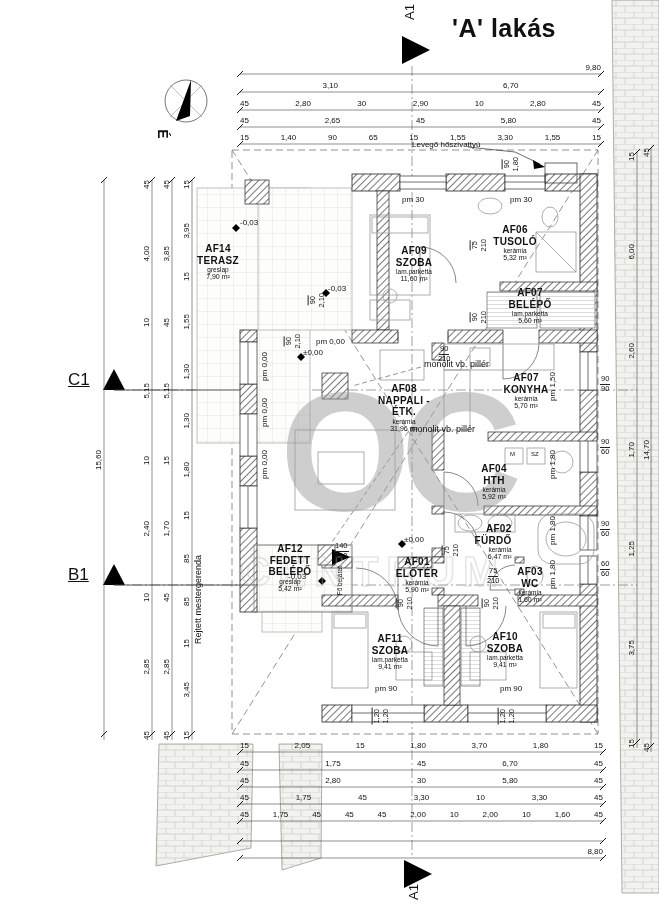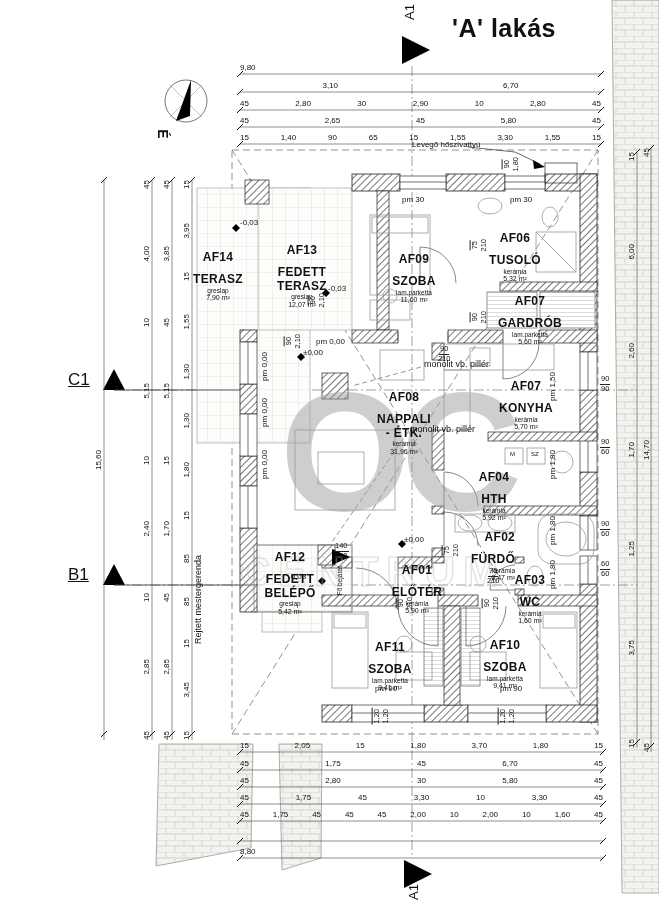--- a/index.html
+++ b/index.html
@@ -7,26 +7,26 @@
           font-family:"Liberation Sans",sans-serif;color:#111;}
   svg{position:absolute;left:0;top:0;}
   .title{position:absolute;left:452px;top:14px;font-size:25px;font-weight:bold;margin:0;letter-spacing:0.5px;}
   .lbl{position:absolute;font-size:8px;line-height:1.1;white-space:nowrap;}
   .vlbl{position:absolute;font-size:8px;white-space:nowrap;writing-mode:vertical-rl;transform:rotate(180deg);}
   .seclab{position:absolute;font-size:17px;font-weight:normal;text-decoration:underline;}
   .vsec{position:absolute;font-size:13px;writing-mode:vertical-rl;transform:rotate(180deg);}
   .north-e{position:absolute;left:158px;top:126px;font-size:14px;font-weight:bold;transform:rotate(90deg);}
   .rm{position:absolute;text-align:center;transform:translateX(-50%);line-height:1.15;}
   .rm span{display:block;}
-  .rm-id,.rm-name{font-size:12px;font-weight:bold;letter-spacing:0.3px;margin-top:8px;}
+  .rm-id,.rm-name{font-size:10px;font-weight:bold;letter-spacing:0.3px;}
   .rm-floor{font-size:6.5px;}
   .rm-area{font-size:7px;}
   .dimrow{position:absolute;display:flex;justify-content:space-between;font-size:8px;height:10px;align-items:flex-end;}
   .dimrow.sa{justify-content:space-around;}
-  .dimrow.c{justify-content:flex-start;}
+  .dimrow.c{justify-content:flex-end;}
   .dimcol{position:absolute;display:flex;flex-direction:column;justify-content:space-between;align-items:center;font-size:8px;width:12px;}
   .dimcol.c{justify-content:center;}
   .dimcol .d{writing-mode:vertical-rl;transform:rotate(180deg);}
   .pair{position:absolute;display:flex;flex-direction:column;align-items:center;font-size:7.5px;line-height:1.15;}
   .pair .d:first-child{border-bottom:0.8px solid #222;}
   .pair .d{padding:0 1px;}
   .pair.v{flex-direction:row;}
   .pair.v .d{writing-mode:vertical-rl;transform:rotate(180deg);padding:1px 0;}
   .pair.v .d:first-child{border-bottom:none;border-right:0.8px solid #222;}
   .wm-logo{position:absolute;left:280px;top:368px;font-size:168px;font-weight:bold;color:#9f9f9f;
@@ -289,41 +289,35 @@
 <div class="seclab" style="left:68px;top:370px;">C1</div>
 <div class="seclab" style="left:68px;top:565px;">B1</div>
 <div class="north-e">É</div>
 
 <div class="rm" style="left:218px;top:243px;">
   <span class="rm-id">AF14</span>
       <span class="rm-name">TERASZ</span>
   <span class="rm-floor">greslap</span>
       <span class="rm-area">7,90 m²</span>
 </div>
-<div class="rm" style="left:302px;top:236px;width:66px;">
-  <span class="rm-id">AF13</span>
-      <span class="rm-name">FEDETT TERASZ</span>
-  <span class="rm-floor">greslap</span>
-      <span class="rm-area">12,07 m²</span>
-</div>
 <div class="rm" style="left:414px;top:245px;">
   <span class="rm-id">AF09</span>
       <span class="rm-name">SZOBA</span>
   <span class="rm-floor">lam.parketta</span>
       <span class="rm-area">11,60 m²</span>
 </div>
 <div class="rm" style="left:515px;top:224px;">
   <span class="rm-id">AF06</span>
       <span class="rm-name">TUSOLÓ</span>
   <span class="rm-floor">kerámia</span>
       <span class="rm-area">5,32 m²</span>
 </div>
 <div class="rm" style="left:530px;top:287px;">
   <span class="rm-id">AF07</span>
-      <span class="rm-name">GARDRÓB</span>
+      <span class="rm-name">BELÉPŐ</span>
   <span class="rm-floor">lam.parketta</span>
       <span class="rm-area">5,60 m²</span>
 </div>
 <div class="rm" style="left:404px;top:383px;width:56px;">
   <span class="rm-id">AF08</span>
       <span class="rm-name">NAPPALI - ÉTK.</span>
   <span class="rm-floor">kerámia</span>
       <span class="rm-area">31,96 m²</span>
 </div>
 <div class="rm" style="left:526px;top:372px;">

